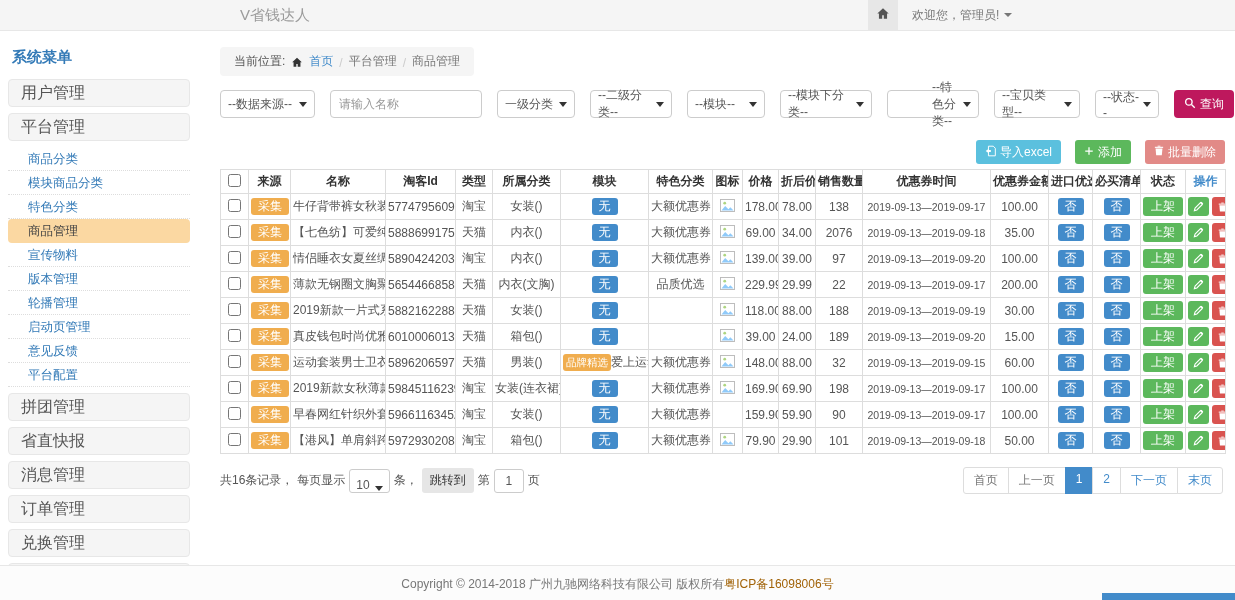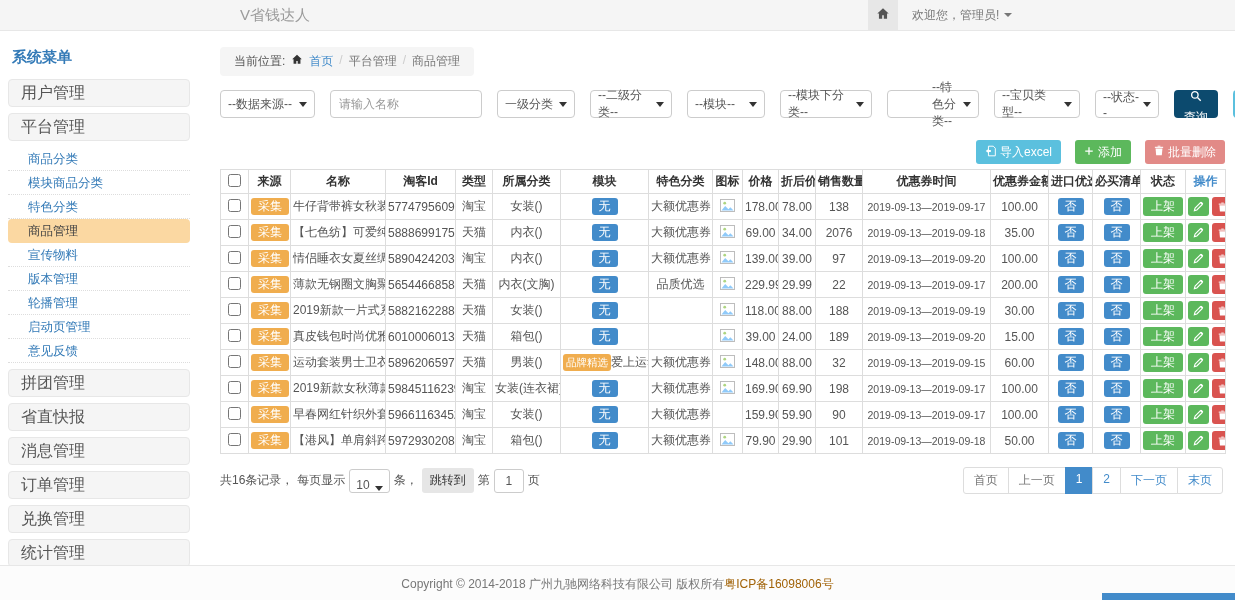--- a/index.html
+++ b/index.html
@@ -22,39 +22,39 @@
   .sidebar-title { color:#337ab7; font-weight:bold; font-size:15px; padding:10px 4px 12px 4px; }
   .side-group { background:#f5f5f5; border:1px solid #e7e7e7; border-radius:4px;
     height:28px; line-height:26px; padding-left:12px; font-size:16px; color:#555;
     margin-bottom:6px; cursor:pointer; }
   .side-sub { margin-bottom:6px; }
   .side-sub-item { height:24px; line-height:24px; padding-left:20px; font-size:12.5px;
     color:#337ab7; border-bottom:1px dotted #ddd; cursor:pointer; }
   .side-sub-item.active { background:#fbd8a2; border-radius:4px; color:#444; border-bottom:1px dotted transparent; }
   
   .main { position:absolute; left:220px; top:31px; width:1005px; padding-top:16px; }
-  .breadcrumb { display:inline-flex; align-items:flex-start; gap:6px; background:#f5f5f5;
+  .breadcrumb { display:inline-flex; align-items:flex-end; gap:6px; background:#f5f5f5;
     border-radius:4px; padding:6px 14px; font-size:12px; color:#555; }
   .breadcrumb .bc-home { color:#428bca; cursor:pointer; }
   .breadcrumb .bc-sep { color:#ccc; }
   .breadcrumb .bc-item { color:#777; }
   .bc-home-icon { color:#333; position:relative; top:1px; }
   
   .filter-bar { display:flex; align-items:center; gap:15px; margin-top:14px; }
   .sel { border:1px solid #ccc; border-radius:4px; height:28px; background:#fff;
     display:flex; align-items:center; justify-content:space-between; padding:0 7px;
     font-size:12px; color:#555; cursor:pointer; flex:none; }
   .sel .sel-caret { margin-left:4px; }
   .txt-input { border:1px solid #ccc; border-radius:4px; height:28px; padding:0 8px;
     font-size:12px; color:#555; width:152px; flex:none; }
   .txt-input::placeholder { color:#999; }
   .btn { border:none; border-radius:4px; height:28px; padding:0 10px; color:#fff;
     font-size:12px; display:inline-flex; align-items:center; gap:4px; cursor:pointer; flex:none;
     font-family:inherit; }
-  .btn-query { background:#0c4a6e;flex-direction:column; }
+  .btn-query { background:#be185d; }
   .btn-reset { background:#5bc0de; }
   
   .toolbar { display:flex; justify-content:flex-end; gap:14px; margin-top:22px; margin-bottom:5px; }
   .btn-sm { height:24px; padding:0 9px; border-radius:3px; }
   .btn-import { background:#5bc0de; }
   .btn-add { background:#5cb85c; }
   .btn-batch-del { background:#e28a87; }
   
   table { width:100%; border-collapse:collapse; table-layout:fixed; font-size:12px; }
   th,td { border:1px solid #ddd; text-align:center; padding:3px 2px; height:26px;
@@ -121,20 +121,21 @@
       <div class="side-sub">
         <div class="side-sub-item">商品分类</div>
         <div class="side-sub-item">模块商品分类</div>
         <div class="side-sub-item">特色分类</div>
         <div class="side-sub-item active">商品管理</div>
         <div class="side-sub-item">宣传物料</div>
         <div class="side-sub-item">版本管理</div>
         <div class="side-sub-item">轮播管理</div>
         <div class="side-sub-item">启动页管理</div>
         <div class="side-sub-item">意见反馈</div>
+        <div class="side-sub-item">平台配置</div>
       </div>
       <div class="side-group">拼团管理</div>
       <div class="side-group">省直快报</div>
       <div class="side-group">消息管理</div>
       <div class="side-group">订单管理</div>
       <div class="side-group">兑换管理</div>
       <div class="side-group">统计管理</div>
     </nav>
 </aside>
 

